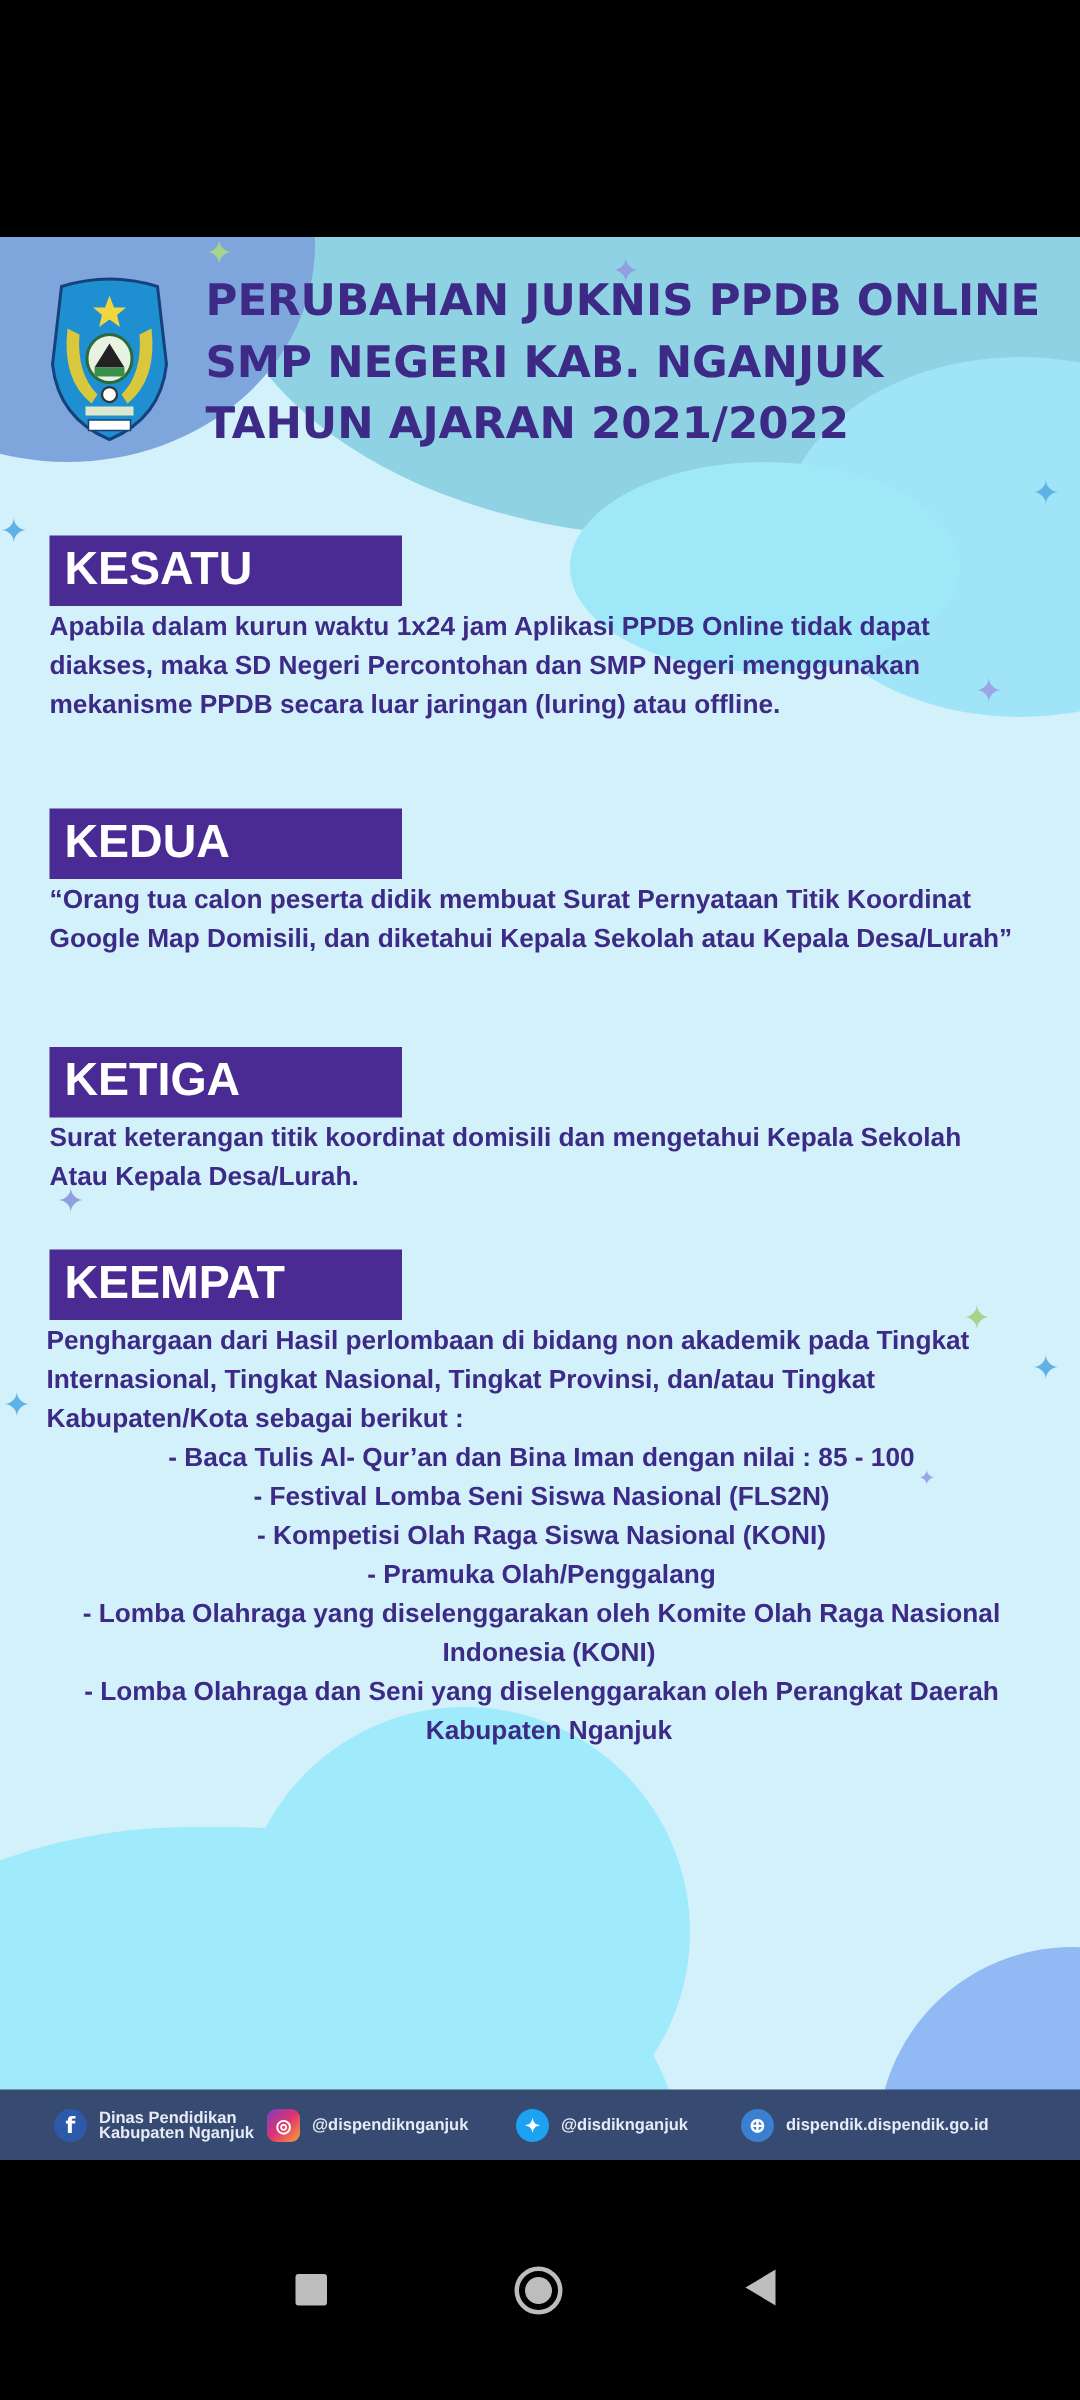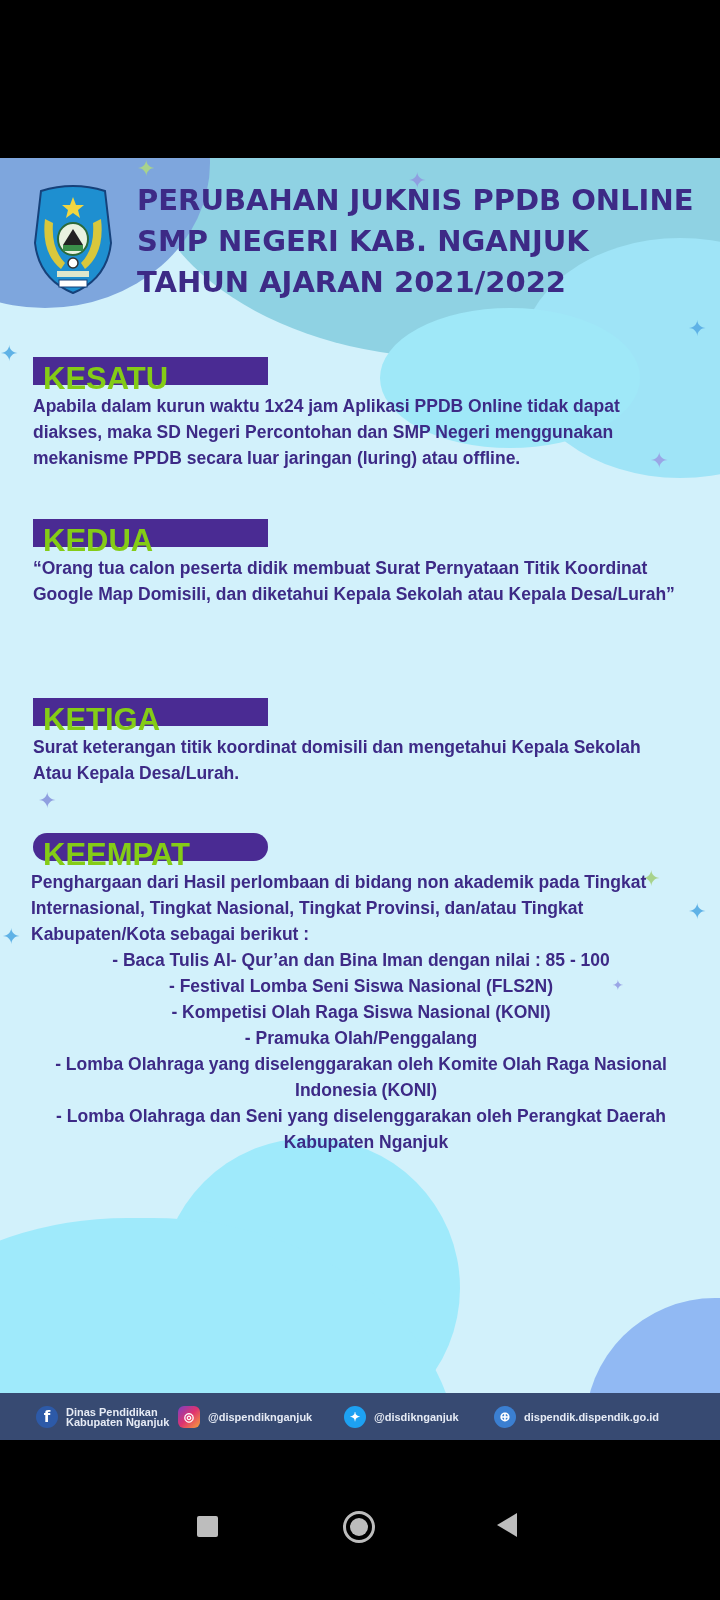--- a/index.html
+++ b/index.html
@@ -10,21 +10,21 @@
   .b2 { left:140px; top:-260px; width:700px; height:460px; background:#8fd2e3; border-radius:45%; }
   .b3 { left:520px; top:80px; width:320px; height:240px; background:#9fe4f7; }
   .b4 { left:380px; top:150px; width:260px; height:140px; background:#9fe8f8; border-radius:50%; }
   .b5 { left:-180px; top:1060px; width:640px; height:520px; background:#9feafb; border-radius:48%; }
   .b6 { left:160px; top:980px; width:300px; height:300px; background:#9feafb; border-radius:50%; }
   .b7 { left:585px; top:1140px; width:260px; height:260px; background:#91b9f3; border-radius:50%; }
   .sparkle { position:absolute; font-size:22px; line-height:1; }
   .logo { position:absolute; left:33px; top:25px; width:80px; height:112px; }
   .title { position:absolute; left:137px; top:22px; color:#3d2a86; font-family:"DejaVu Sans", sans-serif; font-weight:bold; font-size:29px; line-height:41px; letter-spacing:0px; }
   .section { position:absolute; left:33px; width:650px; }
-  .sec-head { display:inline-block; width:235px; height:28px; background:#4a2b93; color:#84cc16; font-weight:bold; font-size:31px; line-height:44px; padding-left:10px; box-sizing:border-box; font-family:"Liberation Sans", sans-serif; }
+  .sec-head { display:inline-block; width:235px; height:47px; background:#4a2b93; color:#ffffff; font-weight:bold; font-size:31px; line-height:44px; padding-left:10px; box-sizing:border-box; font-family:"Liberation Sans", sans-serif; }
   .sec-body { color:#3d2a86; font-weight:bold; font-size:17.5px; line-height:26px; margin-top:0; }
   .list-item { padding-left:10px; text-indent:-10px; }
   .footer { position:absolute; left:0; top:1235px; width:720px; height:47px; background:#374a72; display:flex; align-items:center; }
   .f-item { position:absolute; display:flex; align-items:center; color:#e6ebf5; font-size:11px; font-weight:bold; }
   .f-icon { width:22px; height:22px; border-radius:50%; display:flex; align-items:center; justify-content:center; color:#fff; font-weight:bold; margin-right:8px; font-size:15px; }
   .navbar { position:absolute; left:0; top:1440px; width:720px; height:160px; background:#000; }
   .nav-btn { position:absolute; }
 </style>
 </head>
 <body>
@@ -66,32 +66,32 @@
     <div>PERUBAHAN JUKNIS PPDB ONLINE</div>
     <div>SMP NEGERI KAB. NGANJUK</div>
     <div>TAHUN AJARAN 2021/2022</div>
   </div>
 
   <div class="section" style="top:199px;">
     <div class="sec-head">KESATU</div>
     <div class="sec-body">Apabila dalam kurun waktu 1x24 jam Aplikasi PPDB Online tidak dapat diakses, maka SD Negeri Percontohan dan SMP Negeri menggunakan mekanisme PPDB secara luar jaringan (luring) atau offline.</div>
   </div>
 
-  <div class="section" style="top:361px;">
+  <div class="section" style="top:381px;">
     <div class="sec-head">KEDUA</div>
     <div class="sec-body">“Orang tua calon peserta didik membuat Surat Pernyataan Titik Koordinat Google Map Domisili, dan diketahui Kepala Sekolah atau Kepala Desa/Lurah”</div>
   </div>
 
   <div class="section" style="top:540px;">
     <div class="sec-head">KETIGA</div>
     <div class="sec-body">Surat keterangan titik koordinat domisili dan mengetahui Kepala Sekolah Atau Kepala Desa/Lurah.</div>
   </div>
 
   <div class="section" style="top:675px;left:31px;width:660px;">
-    <div class="sec-head" style="margin-left:2px;border-radius:14px;">KEEMPAT</div>
+    <div class="sec-head" style="margin-left:2px;">KEEMPAT</div>
     <div class="sec-body">Penghargaan dari Hasil perlombaan di bidang non akademik pada Tingkat Internasional, Tingkat Nasional, Tingkat Provinsi, dan/atau Tingkat Kabupaten/Kota sebagai berikut :</div>
     <div class="sec-body" style="margin-top:0;text-align:center;">
       <div class="list-item">- Baca Tulis Al- Qur’an dan Bina Iman dengan nilai :  85 - 100</div>
       <div class="list-item">- Festival Lomba Seni Siswa Nasional (FLS2N)</div>
       <div class="list-item">- Kompetisi Olah Raga Siswa Nasional (KONI)</div>
       <div class="list-item">- Pramuka Olah/Penggalang</div>
       <div class="list-item">- Lomba Olahraga yang diselenggarakan oleh Komite  Olah Raga Nasional Indonesia (KONI)</div>
       <div class="list-item">- Lomba Olahraga dan Seni yang diselenggarakan  oleh Perangkat Daerah Kabupaten Nganjuk</div>
     </div>
   </div>

